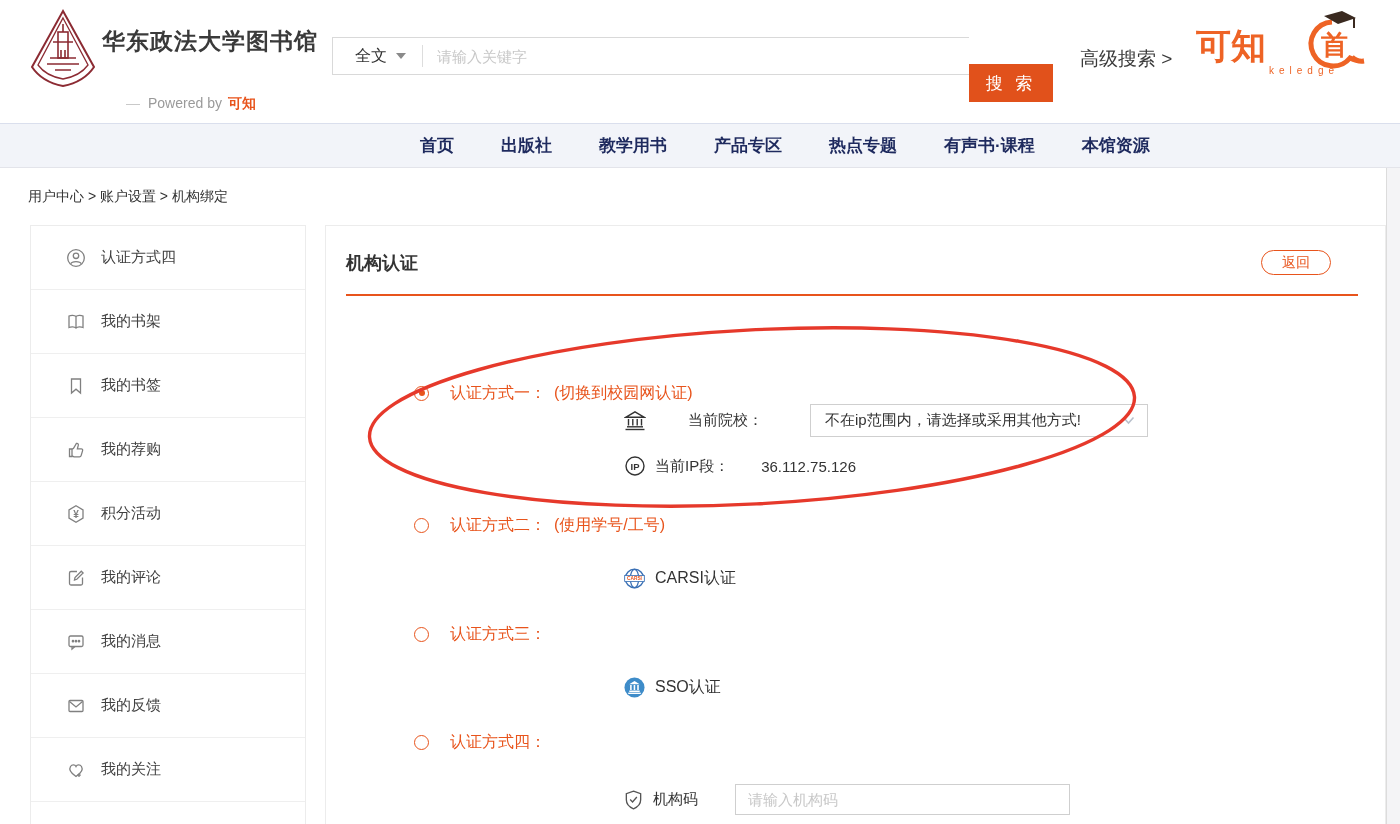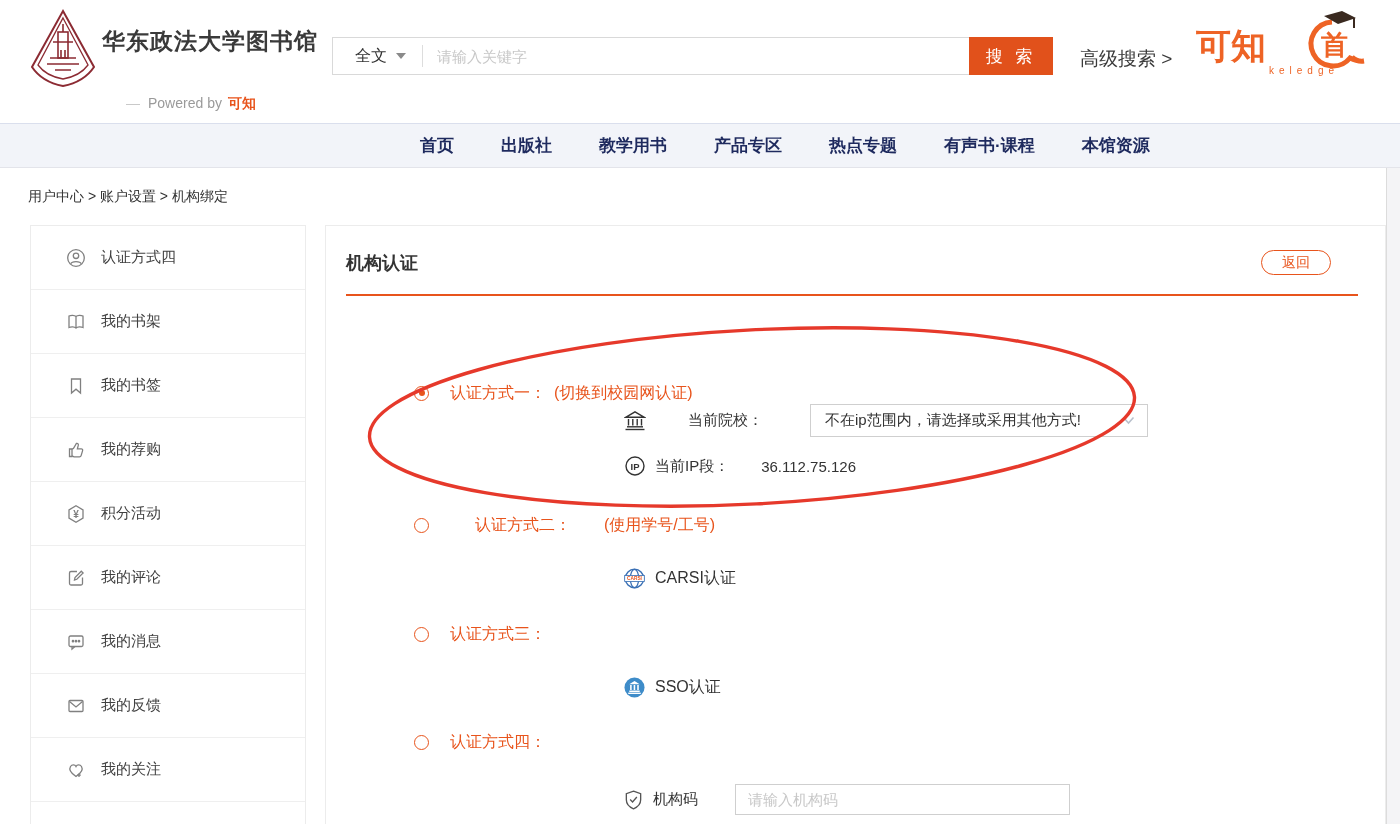--- a/index.html
+++ b/index.html
@@ -14,21 +14,21 @@
   .powered .dash { color:#c9c9c9; margin-right:8px; }
   .powered .brand { color:#e8541c; font-weight:bold; margin-left:6px; }
 
   .searchbar { position:absolute; left:332px; top:37px; width:721px; height:38px; display:flex; }
   .search-left { flex:1; display:flex; align-items:center; border:1px solid #d9d9d9; border-right:none; background:#fff; }
   .scope { display:flex; align-items:center; gap:9px; padding:0 16px 0 22px; font-size:16px; color:#333; cursor:pointer; }
   .caret { width:0; height:0; border-left:5px solid transparent; border-right:5px solid transparent; border-top:6px solid #8a8a8a; }
   .search-divider { width:1px; height:22px; background:#ddd; }
   .search-input { flex:1; border:none; outline:none; padding:0 14px; font-size:15px; color:#1d4ed8; font-family:inherit; }
   .search-input::placeholder { color:#c8c8c8; }
-  .search-btn { width:84px; height:38px; background:#e1511b; color:#fff; border:none; font-size:17px; letter-spacing:4px; cursor:pointer; font-family:inherit; }
+  .search-btn { width:84px; height:38px; background:#e1511b; color:#fff; border:none; font-size:17px; letter-spacing:4px; cursor:pointer; font-family:inherit;margin-top:27px; }
   .adv-search { position:absolute; left:1080px; top:46px; font-size:19px; color:#3a3a3a; cursor:pointer; }
 
   .keledge { position:absolute; left:1196px; top:10px; width:170px; }
 
   
   .nav { position:absolute; left:0; top:123px; width:1400px; height:45px; background:#f2f4f9; border-top:1px solid #dadfed; border-bottom:1px solid #e3e4ea; display:flex; align-items:center; padding-left:420px; gap:47px; }
   .nav-item { font-size:17px; font-weight:bold; color:#1e2a5e; cursor:pointer; white-space:nowrap; }
 
   
   .breadcrumb { position:absolute; left:28px; top:188px; font-size:14px; color:#333; }
@@ -226,21 +226,21 @@
 
     <div class="field-row" style="left:298px; top:227px; height:26px;">
       <svg class="ficon" width="22" height="22" viewBox="0 0 22 22" fill="none">
         <circle cx="11" cy="11" r="9" stroke="#333" stroke-width="1.4"></circle>
         <text x="11" y="14.6" font-size="9.5" font-weight="bold" text-anchor="middle" fill="#333">IP</text>
       </svg>
       <span class="flabel">当前IP段：</span>
       <span class="ip-value">36.112.75.126</span>
     </div>
 
-    <div class="method-row" style="top:288px;gap:25px;">
+    <div class="method-row" style="top:288px;">
       <span class="radio"></span>
       <span class="mlabel">认证方式二：</span>
       <span class="mhint">(使用学号/工号)</span>
     </div>
 
     <div class="field-row" style="left:297px; top:339px; height:26px;">
       <svg class="ficon" width="23" height="23" viewBox="0 0 22 22">
         <circle cx="11" cy="11" r="8.8" fill="none" stroke="#3a70b5" stroke-width="1.4"></circle>
         <ellipse cx="11" cy="11" rx="4" ry="8.8" fill="none" stroke="#3a70b5" stroke-width="1.2"></ellipse>
         <rect x="1.6" y="8.1" width="18.8" height="5.8" fill="#fff"></rect>

